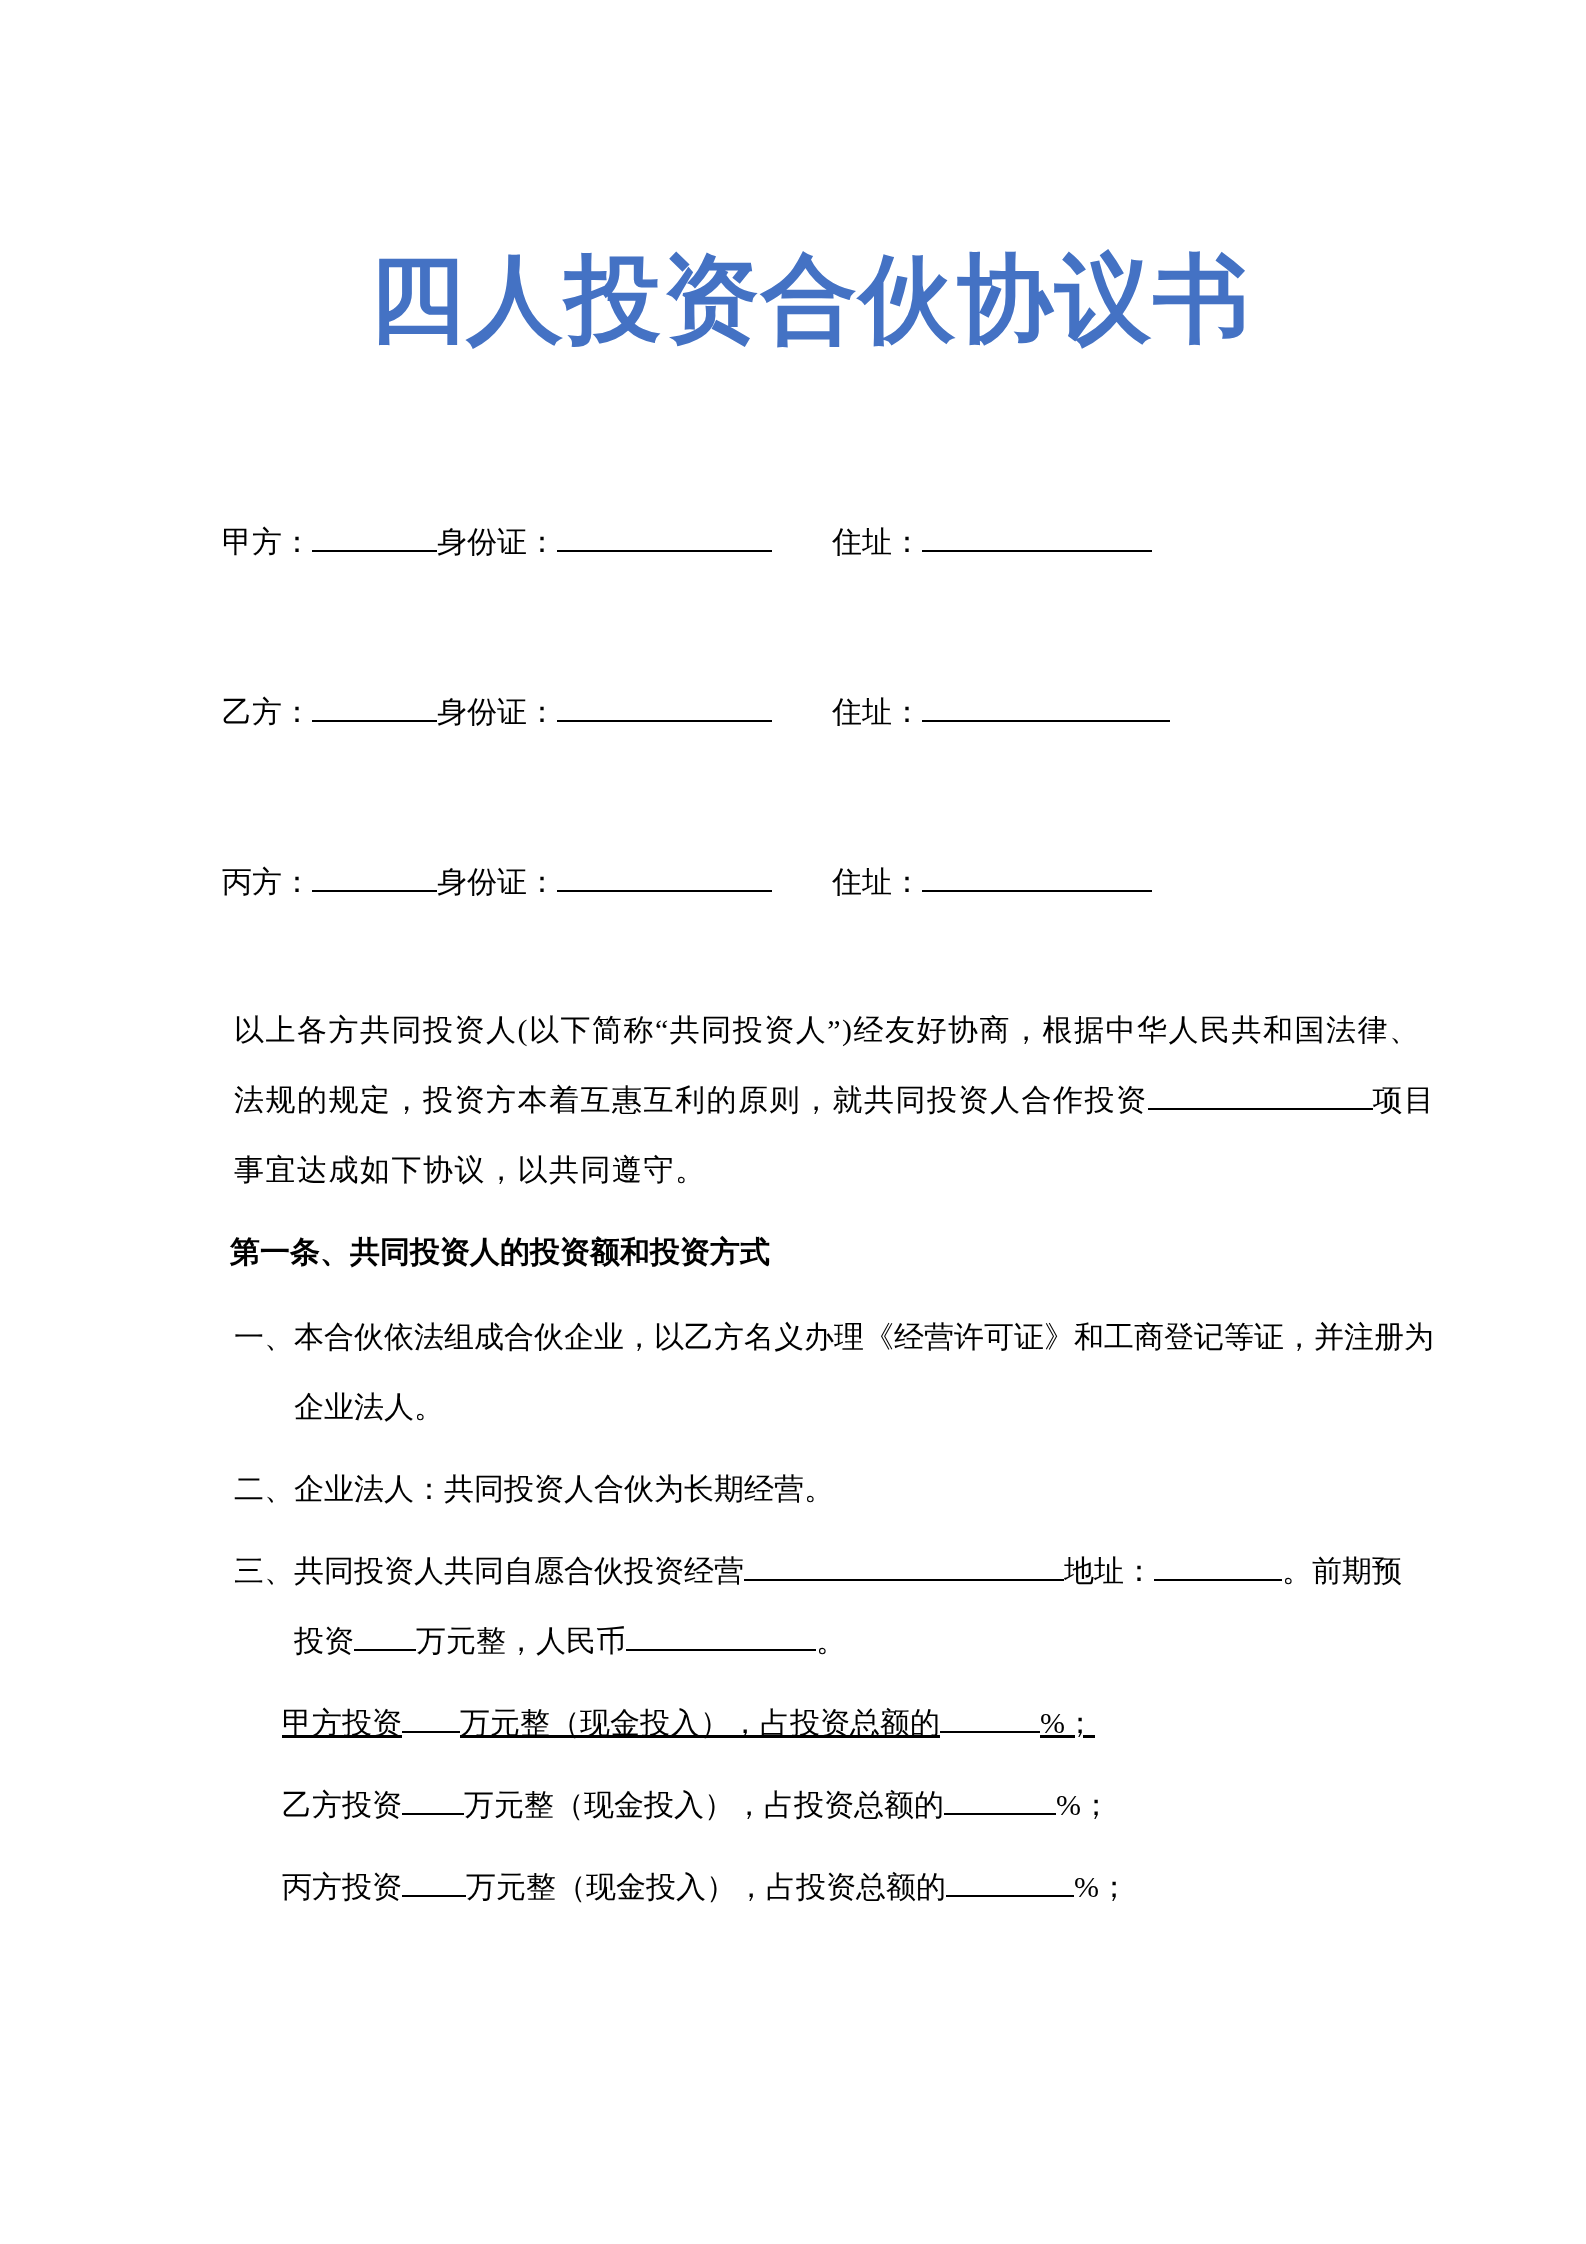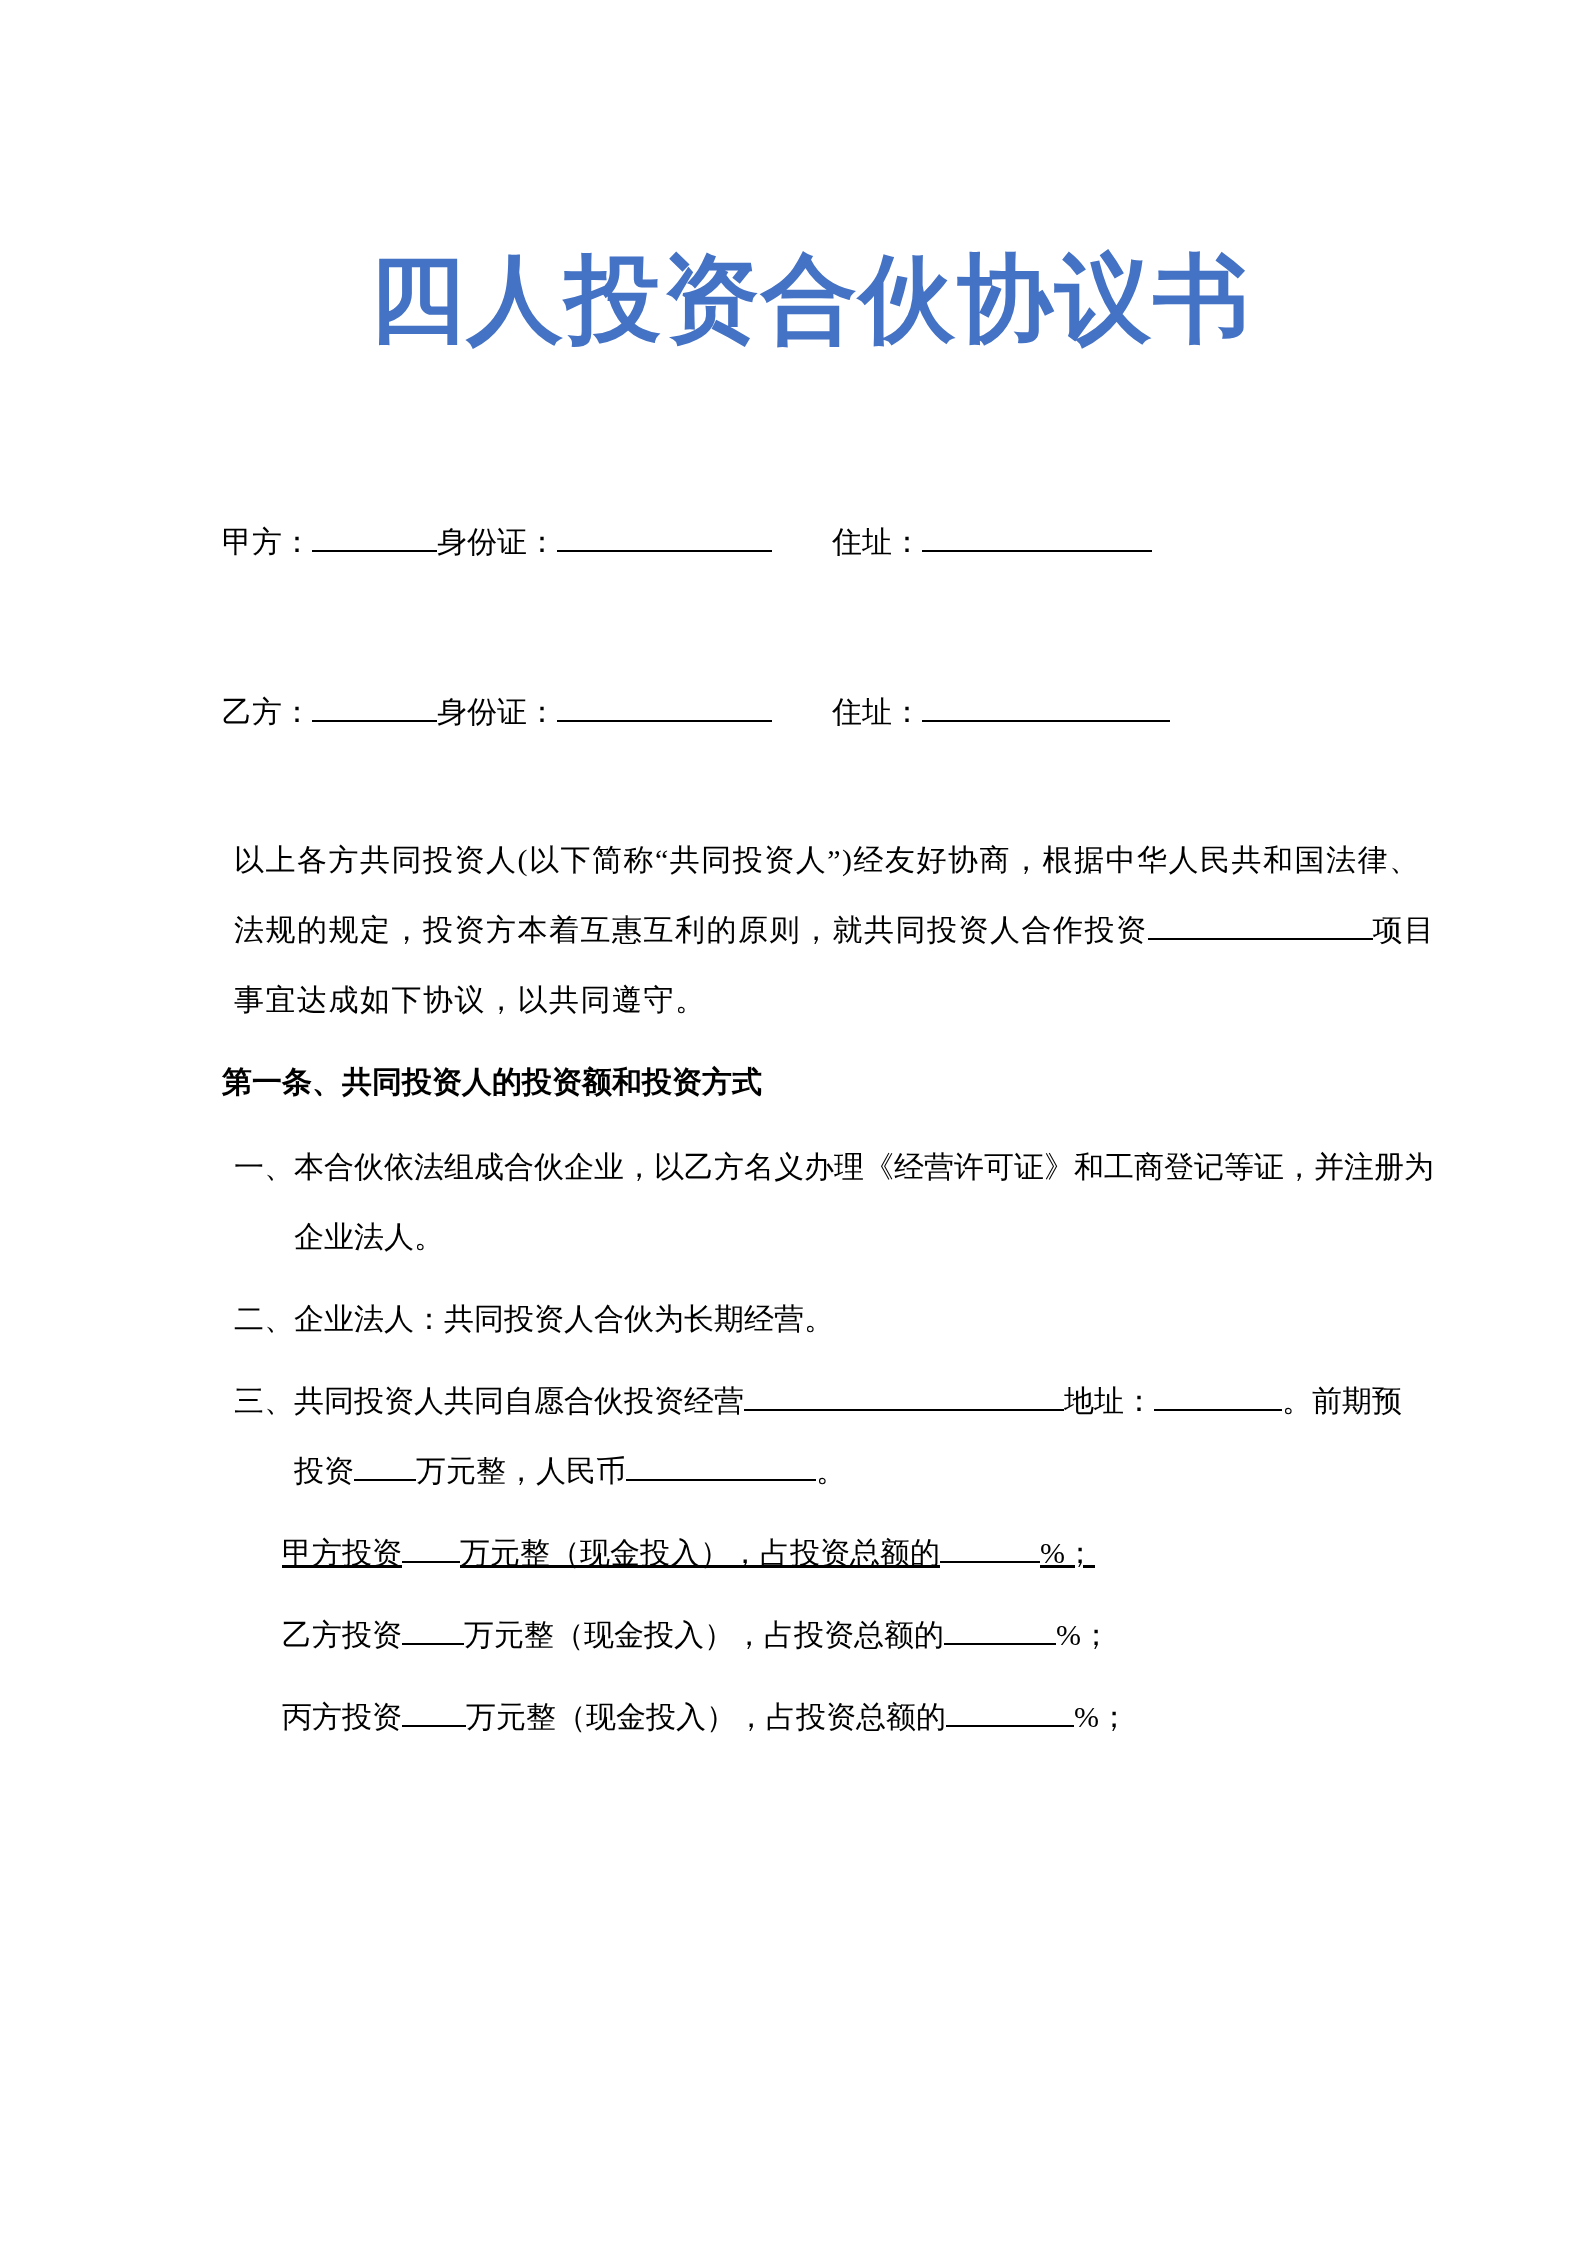--- a/index.html
+++ b/index.html
@@ -32,21 +32,21 @@
     border-bottom:2px solid #000;
     height:1.02em;
     vertical-align:baseline;
   }
   .b-name{width:125px;}
   .b-id{width:215px;}
   .b-addr{width:230px;}
   .b-addr.wide{width:248px;}
   .para{margin:12px;line-height:70px;}
   .intro{margin-top:94px;letter-spacing:1.5px;}
-  .heading{margin:0;font-size:30px;line-height:70px;font-weight:bold;}
+  .heading{margin:8px;font-size:30px;line-height:70px;font-weight:bold;}
   .hang{padding-left:60px;text-indent:-60px;}
   .item-1{margin-top:15px;}
   .item-2{margin-top:2px;}
   .item-3{margin-top:8px;}
   .invest{margin-left:60px;}
   .invest-a{margin-top:12px;text-decoration:underline;}
   .invest-b{margin-top:6px;}
   .invest-c{margin-top:5px;}
   .b-project{width:225px;}
   .b-business-name{width:320px;}
@@ -70,20 +70,23 @@
   <div class="parties">
 
     <div class="party-row">
       <span class="lbl">甲方：</span><span class="blank b-name"></span><span class="lbl">身份证：</span><span class="blank b-id"></span><span class="lbl addr">住址：</span><span class="blank b-addr"></span>
     </div>
 
     <div class="party-row">
       <span class="lbl">乙方：</span><span class="blank b-name"></span><span class="lbl">身份证：</span><span class="blank b-id"></span><span class="lbl addr">住址：</span><span class="blank b-addr wide"></span>
     </div>
 
+    <div class="party-row">
+      <span class="lbl">丙方：</span><span class="blank b-name"></span><span class="lbl">身份证：</span><span class="blank b-id"></span><span class="lbl addr">住址：</span><span class="blank b-addr"></span>
+    </div>
 
 
   </div>
 
   <p class="para intro">以上各方共同投资人(以下简称“共同投资人”)经友好协商，根据中华人民共和国法律、<br>法规的规定，投资方本着互惠互利的原则，就共同投资人合作投资<span class="blank b-project"></span>项目<br>事宜达成如下协议，以共同遵守。</p>
 
   <h2 class="heading">第一条、共同投资人的投资额和投资方式</h2>
 
   <p class="para hang item-1">一、本合伙依法组成合伙企业，以乙方名义办理《经营许可证》和工商登记等证，并注册为<br>企业法人。</p>
   <p class="para hang item-2">二、企业法人：共同投资人合伙为长期经营。</p>

